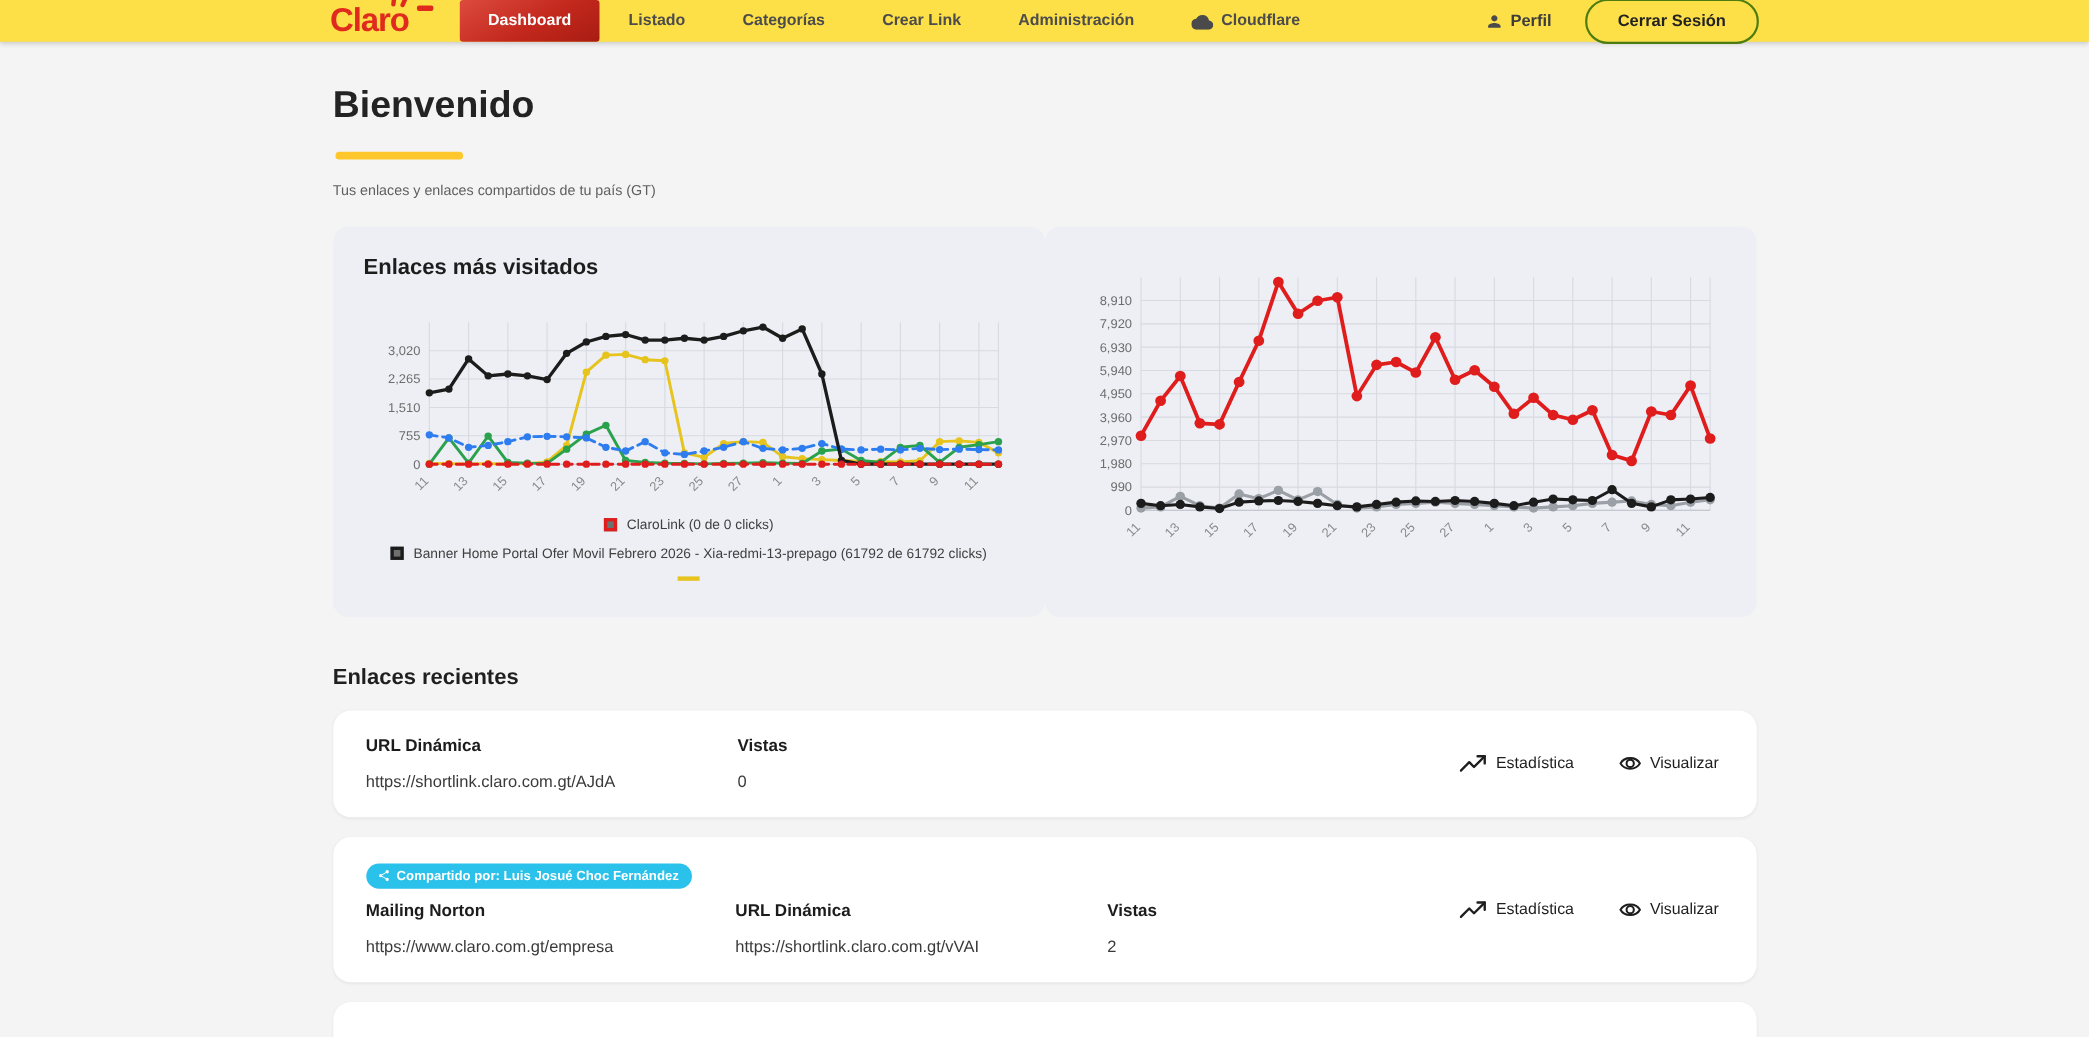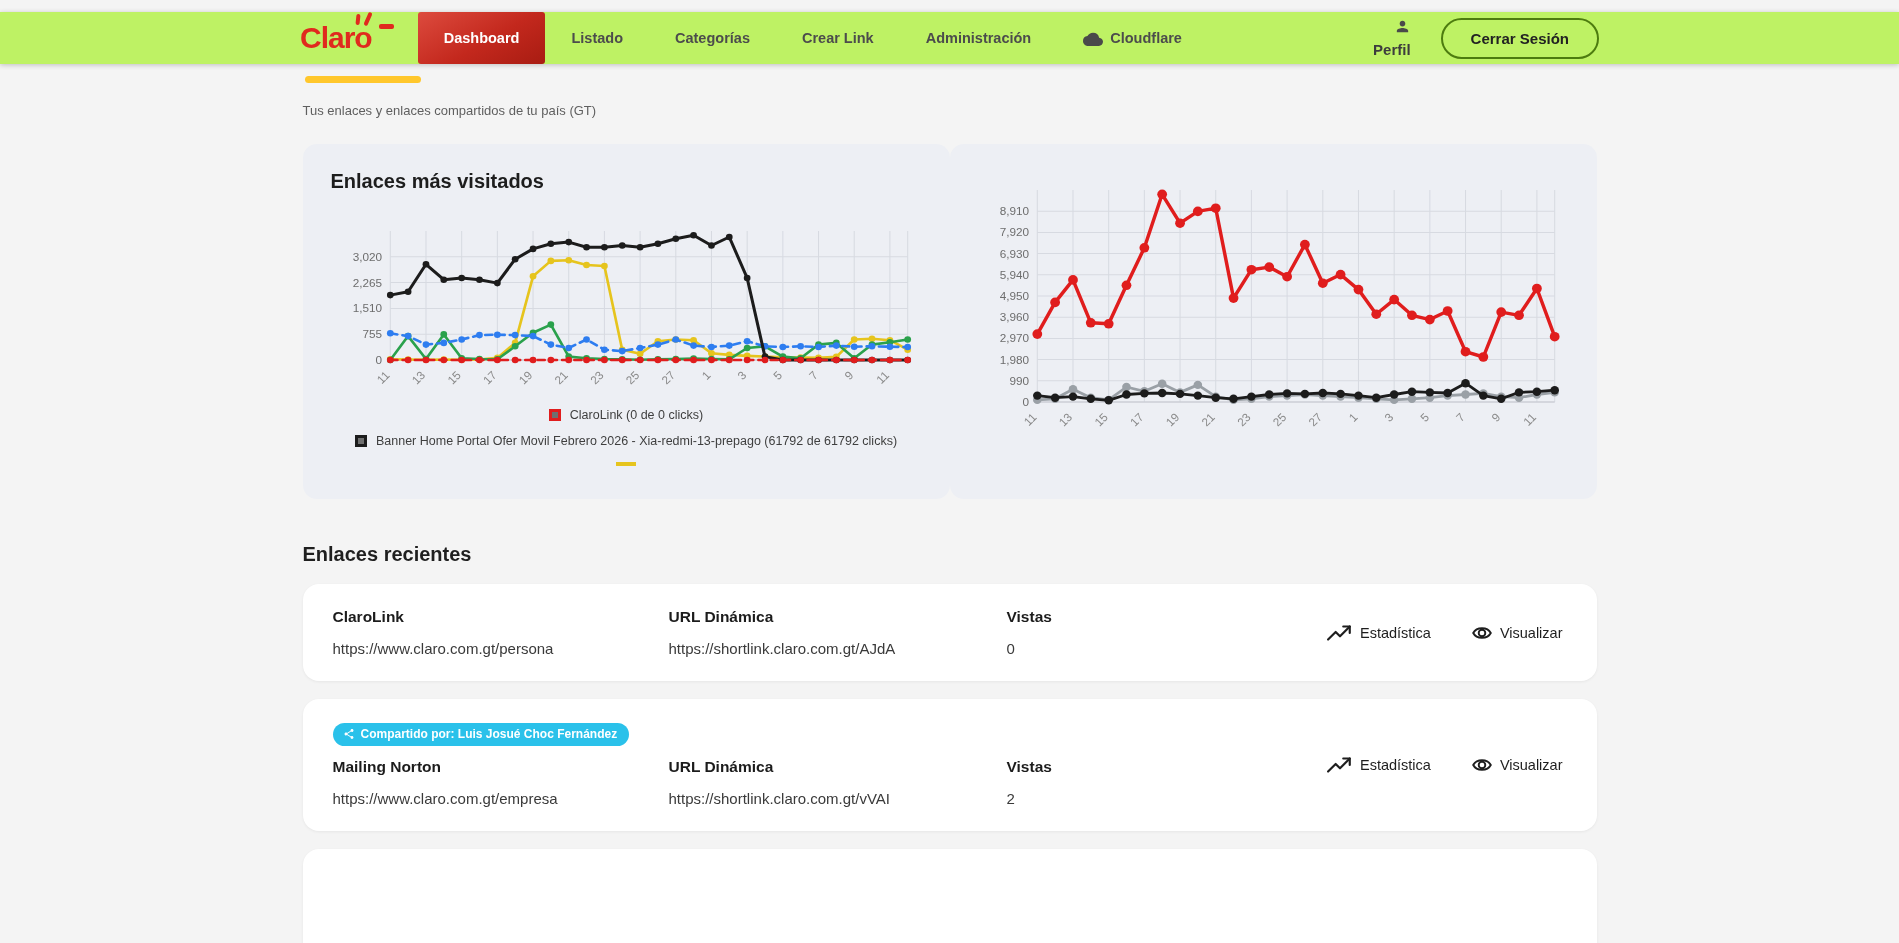--- a/index.html
+++ b/index.html
@@ -5,23 +5,23 @@
   * { box-sizing: border-box; }
   html,body { margin:0; padding:0; }
   body {
     width:1899px; height:943px; overflow:hidden;
     background:#f4f4f4;
     font-family:"Liberation Sans", sans-serif;
     color:#222;
   }
   
   .topbar {
-    height:52px; background:#bef264;
+    height:38px; background:#fde047;
     box-shadow:0 1px 5px rgba(0,0,0,.22);
-    position:relative; z-index:10;margin-top:12px;
+    position:relative; z-index:10;
   }
   .topbar-inner {
     height:100%; margin:0 300px; display:flex; align-items:center;
   }
   .logo {
     position:relative; margin-right:24px; cursor:pointer;
     font-size:30px; font-weight:800; letter-spacing:-1px; color:#e02a1e;
     padding-right:22px;
   }
   .logo .m1,.logo .m2,.logo .m3 { position:absolute; background:#e02a1e; border-radius:2px; }
@@ -31,21 +31,21 @@
   .nav-tab {
     height:100%; display:flex; align-items:center; gap:7px;
     padding:0 26px; font-size:14.5px; font-weight:700; color:#4c4c4c; cursor:pointer;
     white-space:nowrap;
   }
   .nav-tab.active {
     background:linear-gradient(150deg,#dd4b3e 0%,#c3281d 55%,#a81c12 100%);
     color:#fff; border-radius:3px;
   }
   .topbar-right { margin-left:auto; display:flex; align-items:center; gap:30px; }
-  .profile { display:flex; align-items:flex-end; gap:6px; font-size:15px; font-weight:600; color:#3d3d3d; cursor:pointer;flex-direction:column; }
+  .profile { display:flex; align-items:flex-end; gap:6px; font-size:15px; font-weight:600; color:#3d3d3d; cursor:pointer; }
   .logout-btn {
     border:2px solid #4d7c0f; border-radius:22px; background:transparent;
     padding:10px 28px; font-family:inherit; font-size:15px; font-weight:700; color:#222; cursor:pointer;
   }
   
   .container { width:1294px; margin:0 auto; }
   .page-title { margin-top:38px; font-size:34px; font-weight:800; color:#232323; }
   .title-bar { width:116px; height:7px; border-radius:4px; background:#ffc72c; margin-top:12px; margin-left:2px; }
   .subtitle { margin-top:20px; font-size:13px; color:#5f5f5f; }
   
@@ -126,20 +126,21 @@
           </svg>
         <span>Perfil</span>
       </div>
       <button class="logout-btn">Cerrar Sesión</button>
     </div>
   </div>
 </header>
 
 <main class="container">
 
+  <h1 class="page-title">Bienvenido</h1>
   <div class="title-bar"></div>
   <div class="subtitle">Tus enlaces y enlaces compartidos de tu país (GT)</div>
 
   <div class="charts-row">
 
     <section class="chart-card">
       <div class="chart-title">Enlaces más visitados</div>
       <svg class="chart chart-0" viewBox="0 0 578 175" preserveAspectRatio="none">
           <line x1="58" y1="139.0" x2="564" y2="139.0" stroke="#d7dae1" stroke-width="1"></line>
           <text x="50" y="143" text-anchor="end" font-size="11.5" fill="#6d6d6d">0</text>
@@ -501,24 +502,20 @@
           <circle cx="564.0" cy="156.7" r="4.8" fill="#e01d1d"></circle>
         </svg>
     </section>
   </div>
 
   <h2 class="section-title">Enlaces recientes</h2>
 
   <div class="link-card">
     <div class="card-main">
       <div class="cols">
-        <div class="col1">
-          <div class="lbl">ClaroLink</div>
-          <div class="val">https://www.claro.com.gt/persona</div>
-        </div>
         <div class="col2">
           <div class="lbl">URL Dinámica</div>
           <div class="val">https://shortlink.claro.com.gt/AJdA</div>
         </div>
         <div class="col3">
           <div class="lbl">Vistas</div>
           <div class="val">0</div>
         </div>
       </div>
     </div>

